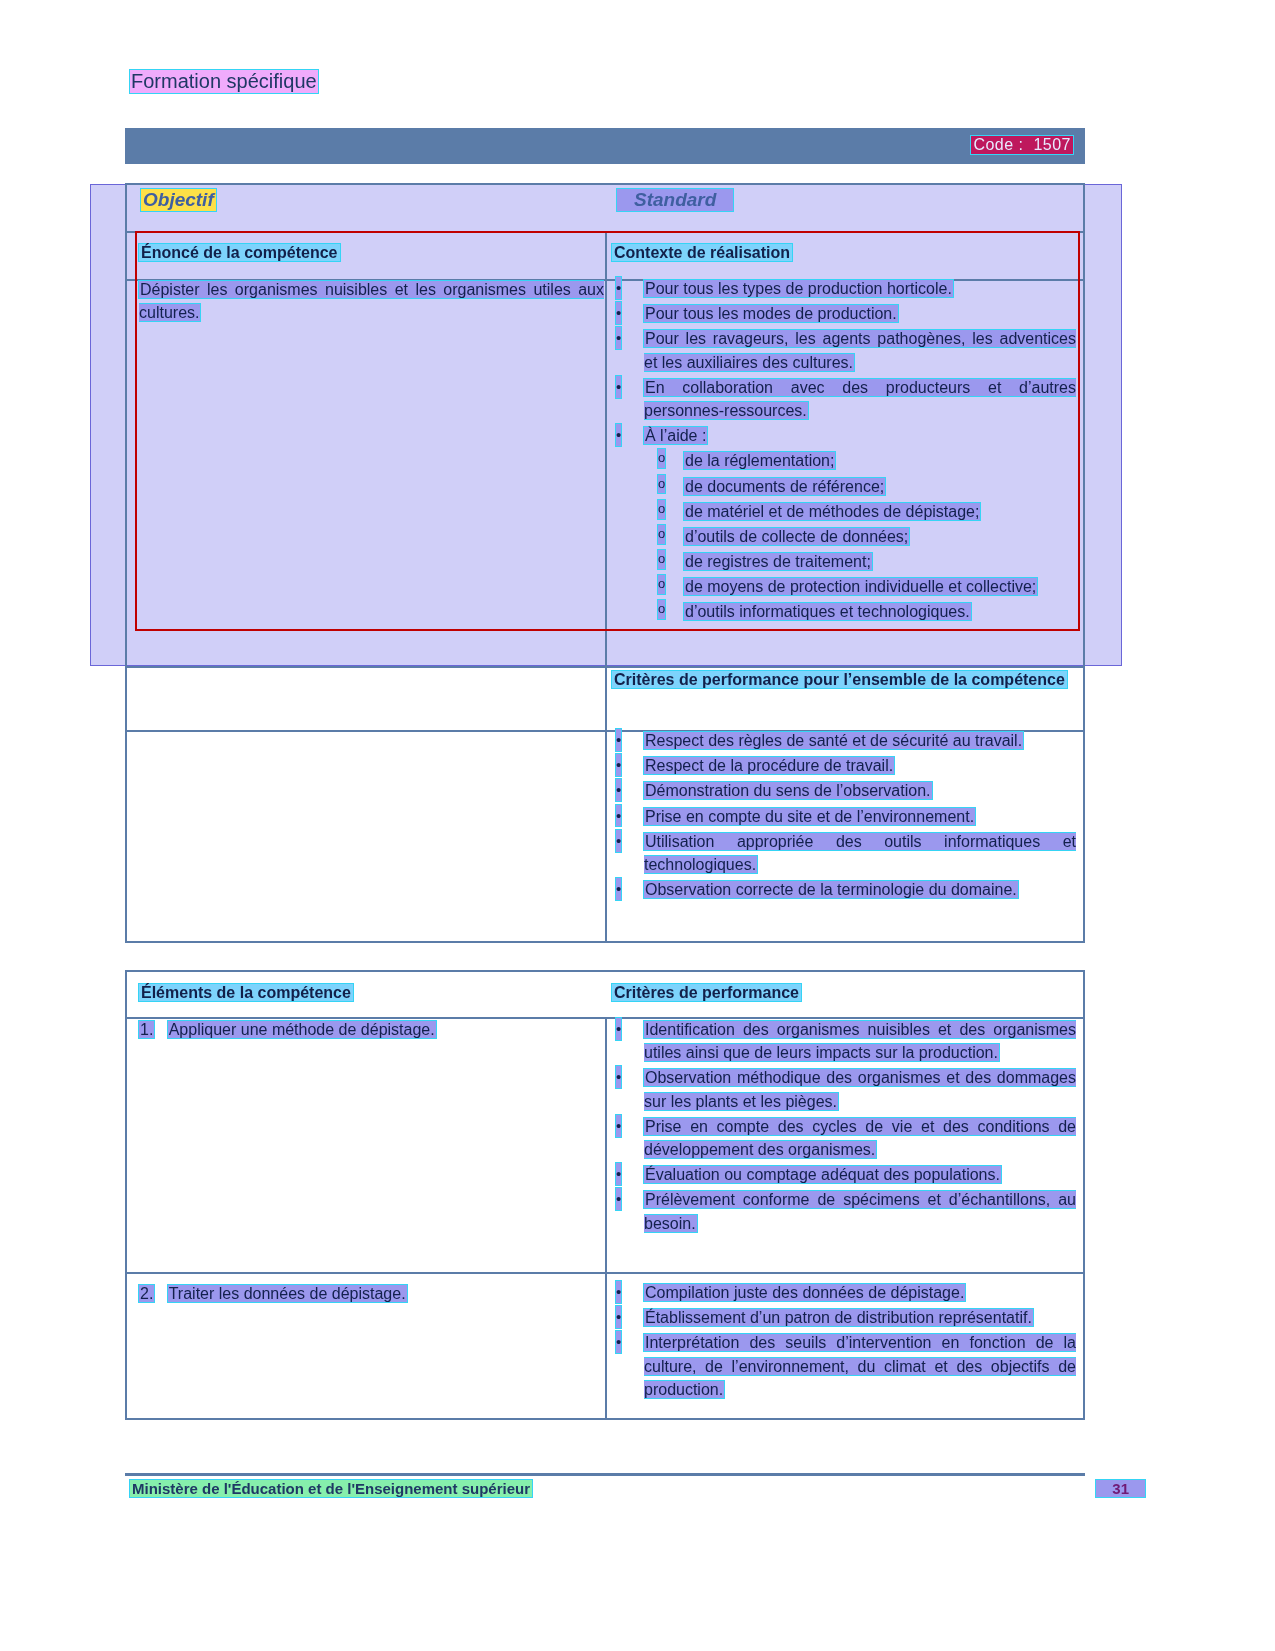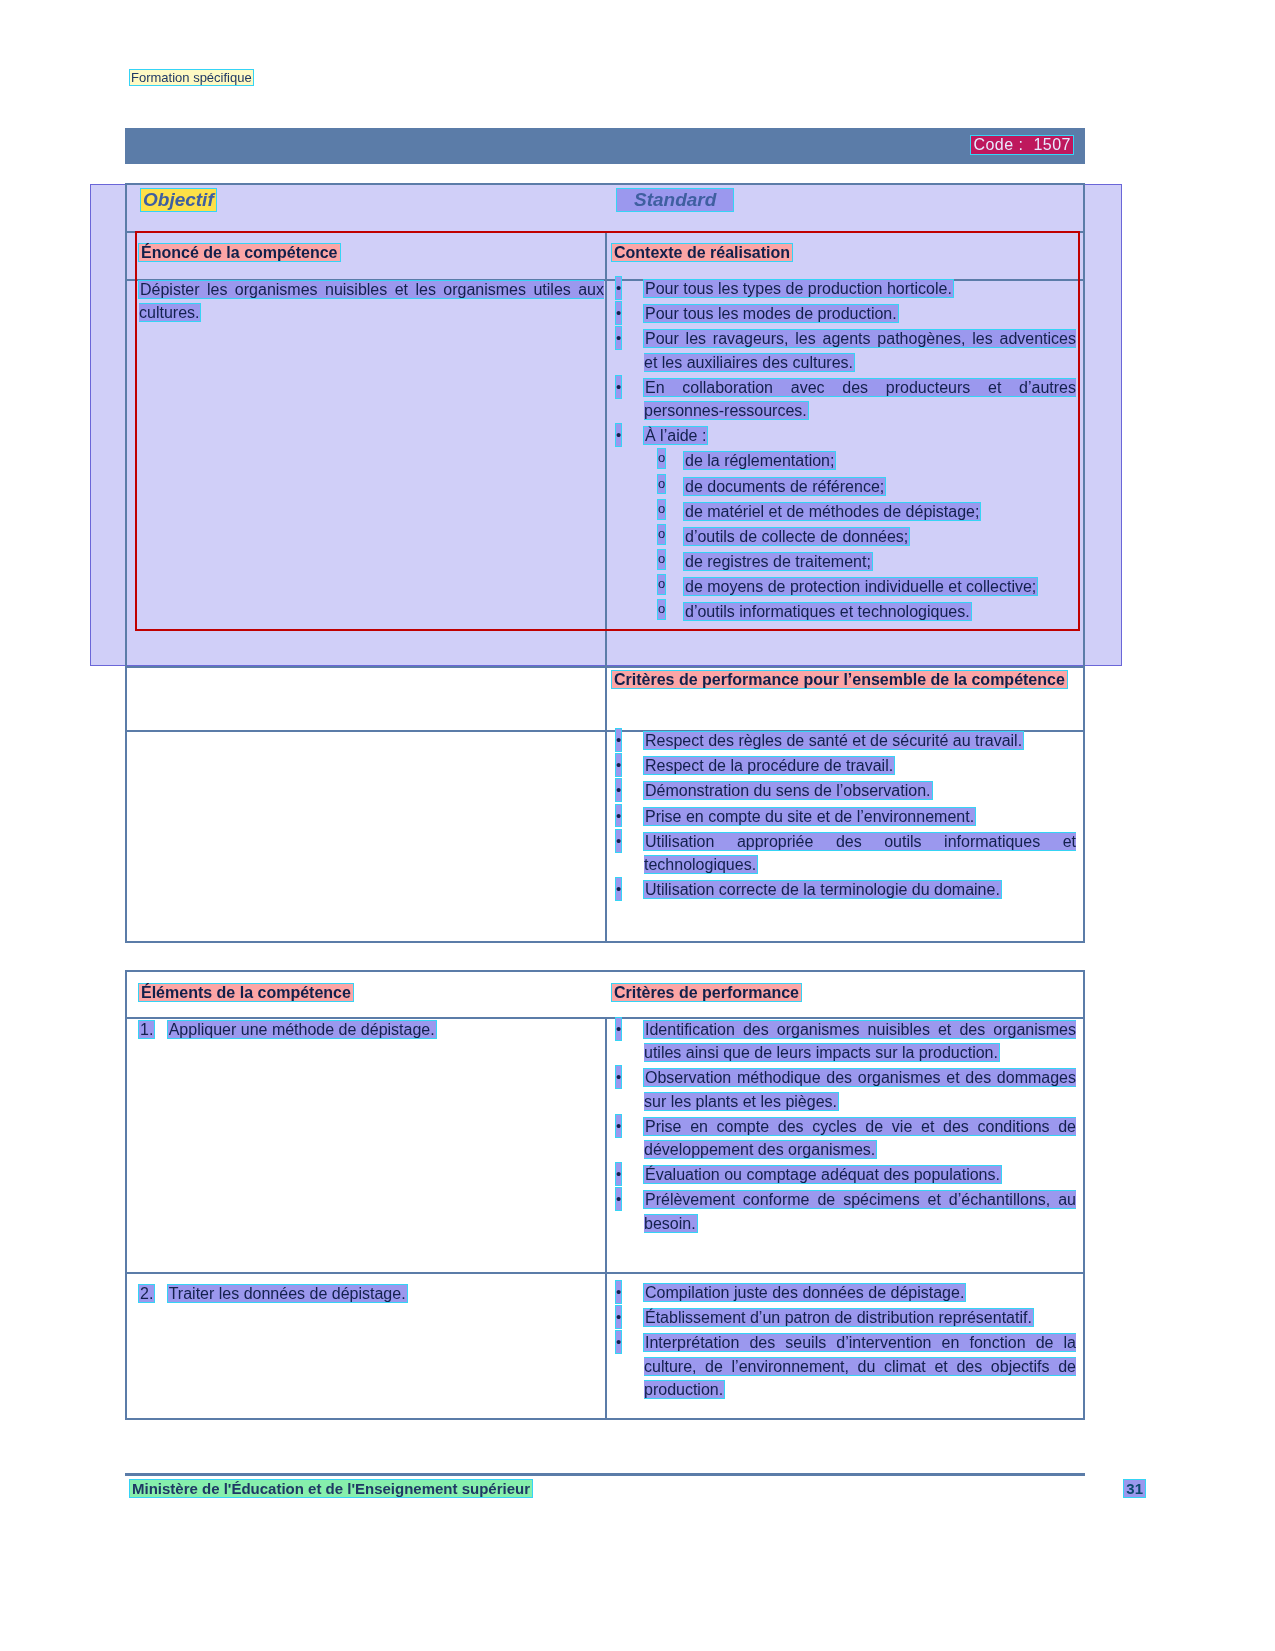--- a/index.html
+++ b/index.html
@@ -20,23 +20,23 @@
     width: 1275px;
     height: 1651px;
     box-sizing: border-box;
   }
 
   
   .header-label {
     position: absolute;
     left: 130px;
     top: 70px;
-    font-size: 13px;
+    font-size: 20px;
     color: #1f3864;
-    background: #fef9c3;
+    background: #f0abfc;
     box-shadow: 0 0 0 1px #35d4f5;
     padding: 0 1px;
   }
 
   .code-bar {
     position: absolute;
     left: 125px;
     top: 128px;
     width: 960px;
     height: 36px;
@@ -113,21 +113,21 @@
     width: 945px;
     height: 400px;
     border: 2px solid #c00000;
     box-sizing: border-box;
   }
 
   .sub-head {
     font-size: 16px;
     font-weight: bold;
     color: #12204a;
-    background: #fca5a5;
+    background: #7dd3fc;
     box-shadow: 0 0 0 1px #35d4f5;
     padding: 0 2px;
     display: inline;
     line-height: 1.45;
   }
   .hl {
     background: #9b98ee;
     box-shadow: 0 0 0 1px #35d4f5;
     padding: 0 1px;
     color: #13204d;
@@ -220,24 +220,24 @@
     background: #86efac;
     box-shadow: 0 0 0 1px #35d4f5;
     padding: 0 2px;
   }
   .footer-page {
     position: absolute;
     right: 130px;
     top: 1480px;
     font-size: 15px;
     font-weight: bold;
-    color: #0c4a6e;
-    background: #9b98ee;
-    box-shadow: 0 0 0 1px #35d4f5;
-    padding: 0 2px;
+    color: #701a75;
+    background: #9b98ee;
+    box-shadow: 0 0 0 1px #35d4f5;
+    padding: 0 16px;
   }
 </style>
 </head>
 <body>
 
 <div class="page">
 
   <div class="header-label">Formation spécifique</div>
 
   <div class="code-bar">
@@ -298,21 +298,21 @@
     <span class="sub-head">Critères de performance pour l’ensemble de la compétence</span>
   </div>
 
   <div class="cell" style="left:606px; top:729px; width:470px;">
     <ul class="bullets">
       <li><span class="hl">Respect des règles de santé et de sécurité au travail.</span></li>
       <li><span class="hl">Respect de la procédure de travail.</span></li>
       <li><span class="hl">Démonstration du sens de l’observation.</span></li>
       <li><span class="hl">Prise en compte du site et de l’environnement.</span></li>
       <li><span class="hl">Utilisation appropriée des outils informatiques et technologiques.</span></li>
-      <li><span class="hl">Utilisation correcte de la terminologie du domaine.</span></li>
+      <li><span class="hl">Observation correcte de la terminologie du domaine.</span></li>
     </ul>
   </div>
 
   <div class="tbl" id="tbl-bottom">
     <div class="hline" style="left:0; top:45px; width:956px;"></div>
     <div class="hline" style="left:0; top:300px; width:956px;"></div>
     <div class="vline" style="left:478px; top:45px; height:401px;"></div>
   </div>
 
   <div class="cell" style="left:139px; top:981px; width:440px;">

